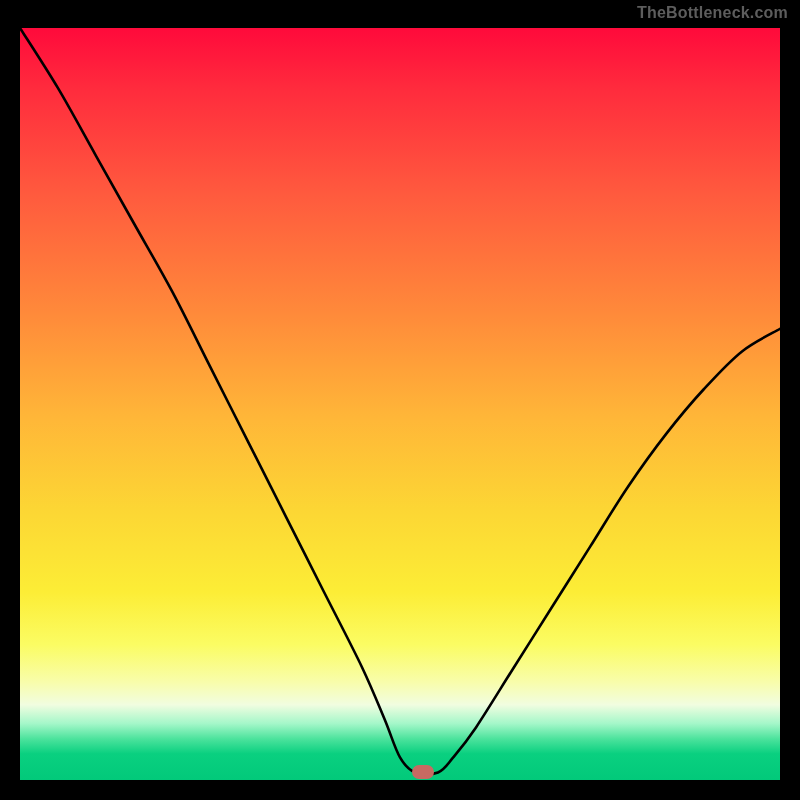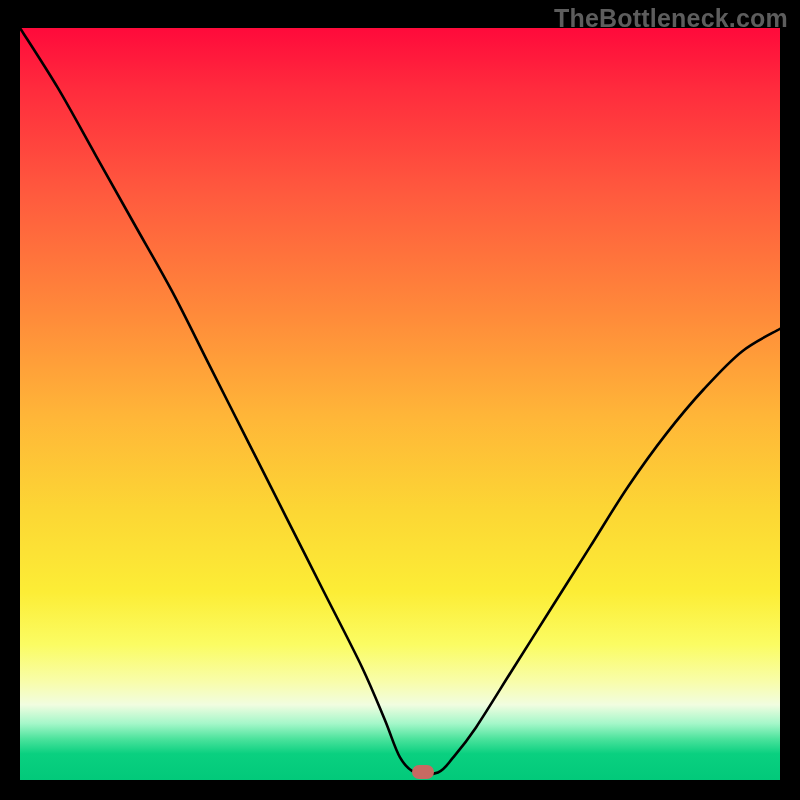--- a/index.html
+++ b/index.html
@@ -15,21 +15,21 @@
     position: relative;
     width: 800px;
     height: 800px;
     background: #000;
   }
   .watermark {
     position: absolute;
     top: 4px;
     right: 12px;
     color: #5d5d5d;
-    font-size: 25px;
+    font-size: 16px;
     font-weight: 600;
     letter-spacing: 0.2px;
     z-index: 50;
   }
   .plot-area {
     position: absolute;
     left: 20px;
     top: 28px;
     width: 760px;
     height: 752px;

